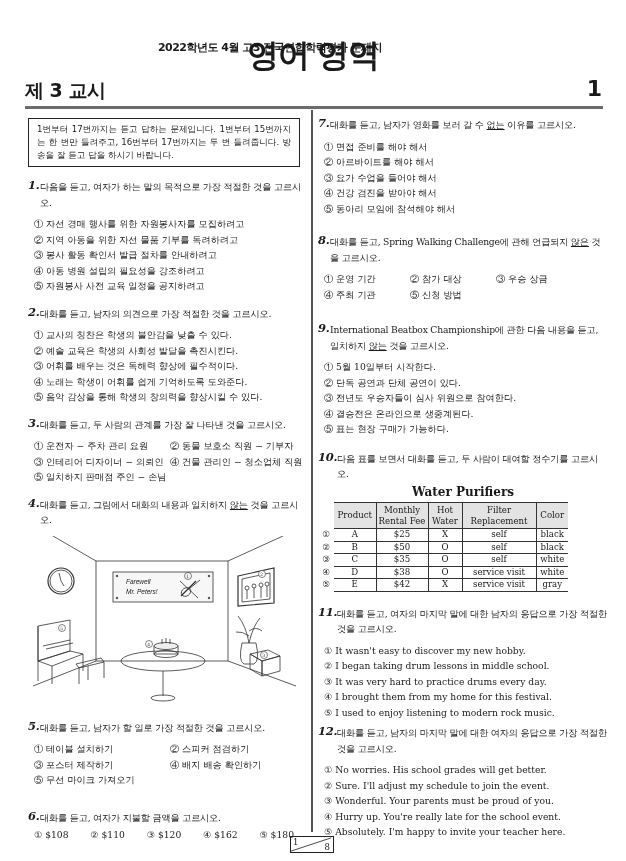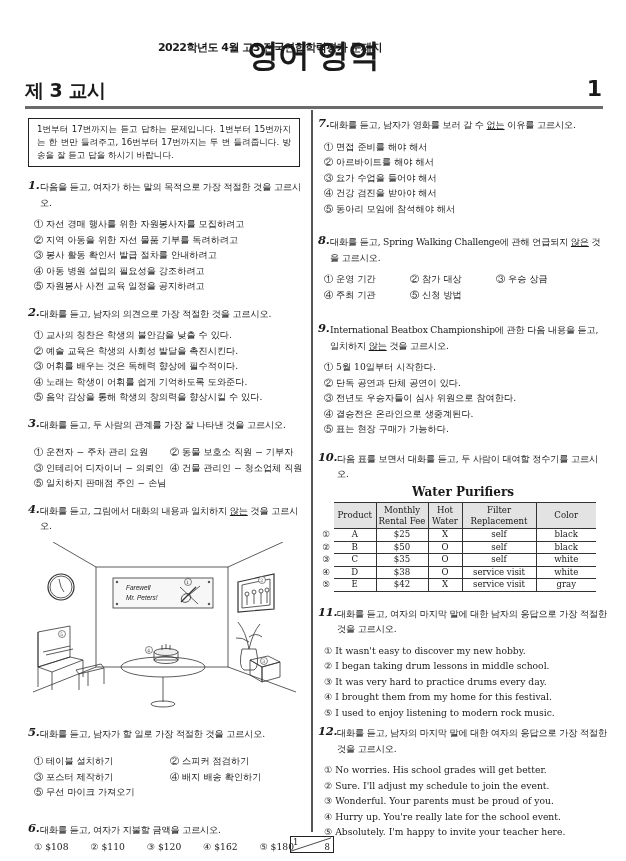--- a/index.html
+++ b/index.html
@@ -40,21 +40,21 @@
   .q { margin-bottom: 12px; }
   .q-stem { text-indent: -0px; padding-left: 12px; position: relative; letter-spacing: -0.2px; }
   .q-num {
     position: absolute; left: 0; top: -1px; font-family: "DejaVu Serif", serif; font-weight: bold;
     font-style: italic; font-size: 11.5px;
   }
   .q-num.wide { font-size: 11.5px; }
   .q-stem.wide { padding-left: 19px; }
   .opts { margin-top: 6px; padding-left: 6px; }
   .opt { white-space: nowrap; }
-  .opt-grid2 { display: grid; grid-template-columns: 1fr 1fr; padding-left: 6px; margin-top: 12px; }
+  .opt-grid2 { display: grid; grid-template-columns: 1fr 1fr; padding-left: 6px; margin-top: 6px; }
   .opt-grid3 { display: grid; grid-template-columns: 86px 86px 86px; padding-left: 6px; margin-top: 6px; }
   .opt-row5 { display: flex; justify-content: space-between; padding-left: 6px; margin-top: 2px; width: 266px; }
   u { text-decoration: underline; }
 
   .illus { width: 276px; height: 172px; margin: 8px 0 12px 0; position: relative; }
   .illus svg { width: 100%; height: 100%; }
 
   .tbl-title { text-align: center; font-weight: bold; font-size: 12px; margin: 3px 0 2px 0; }
   table { border-collapse: collapse; margin-left: 0; font-size: 8.6px; }
   th, td { text-align: center; padding: 0 2px; }
@@ -307,21 +307,21 @@
     </div>
     <div class="tbl-title">Water Purifiers</div>
     <table>
       <thead>
         <tr>
           <th class="marker-col"></th>
           <th class="first" style="width:42px;">Product</th>
           <th style="width:52px;"><span>Monthly</span><br><span>Rental Fee</span></th>
           <th style="width:34px;"><span>Hot</span><br><span>Water</span></th>
           <th style="width:74px;"><span>Filter</span><br><span>Replacement</span></th>
-          <th class="last" style="width:60px;">Color</th>
+          <th class="last" style="width:32px;">Color</th>
         </tr>
       </thead>
       <tbody>
         <tr>
           <td class="marker-col">①</td>
           <td class="first">A</td>
           <td>$25</td>
           <td>X</td>
           <td>self</td>
           <td class="last">black</td>

